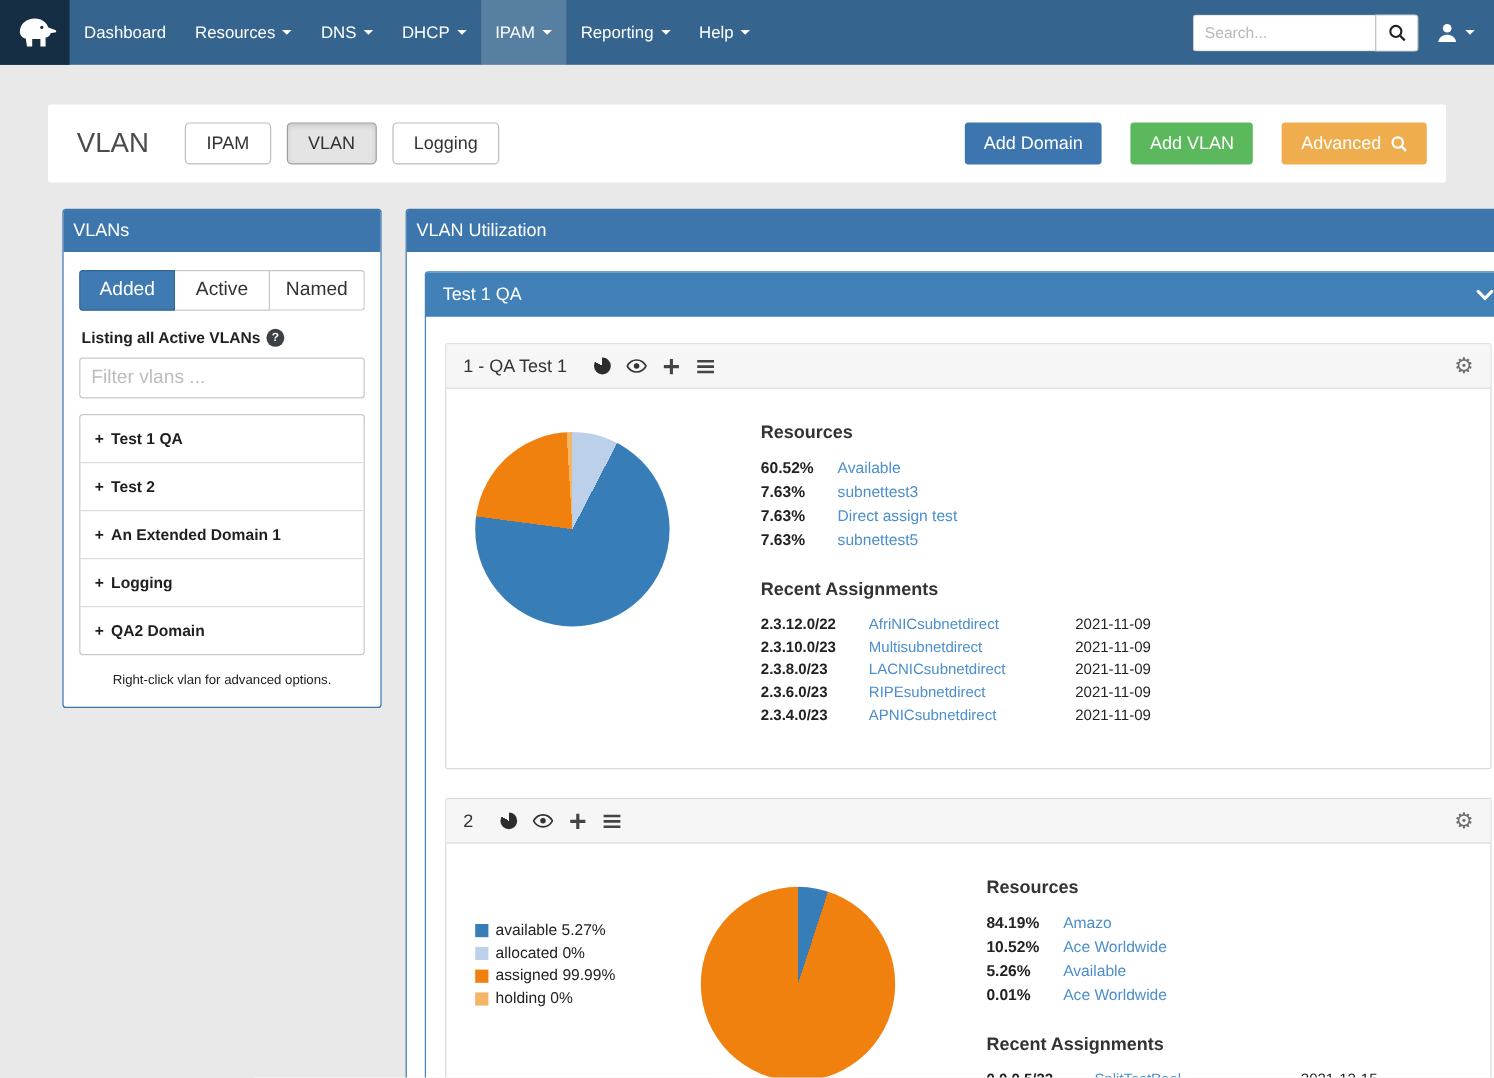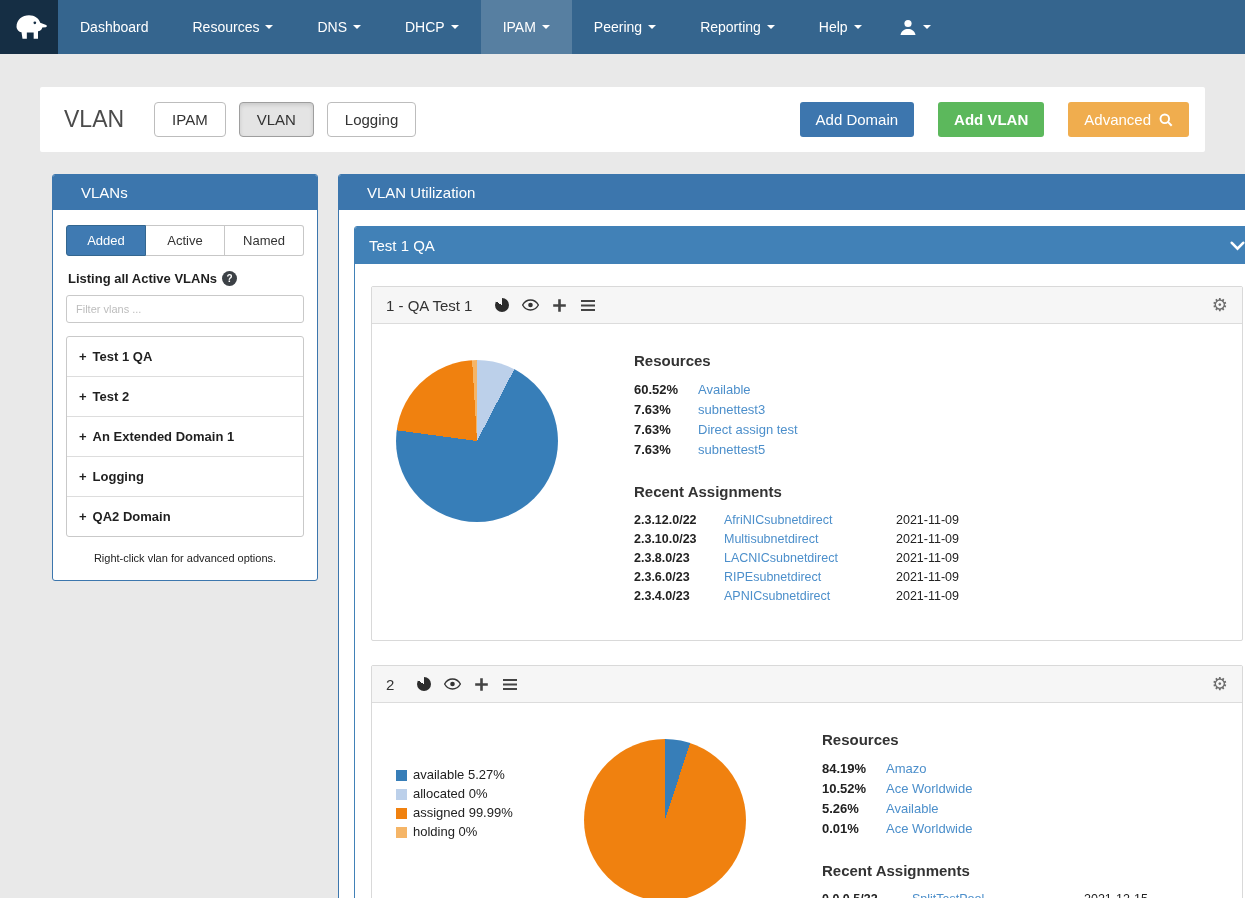--- a/index.html
+++ b/index.html
@@ -2,58 +2,58 @@
 <html><head>
 <meta charset="utf-8">
 <style>
   * { box-sizing: border-box; margin: 0; padding: 0; }
   html, body { width: 1245px; height: 898px; overflow: hidden; }
   body { background: #e9e9e9; font-family: "Liberation Sans", sans-serif; color: #333; }
 
   
   .navbar { height: 54px; background: #35658e; display: flex; align-items: center; }
   .logo { width: 58px; height: 54px; background: #152e44; display: flex; align-items: center; justify-content: center; flex: 0 0 auto; cursor: pointer; }
-  .nav-item { color: #fff; font-size: 14px; line-height: 54px; padding: 0 22px; text-decoration: none; display: inline-flex; align-items: center; gap: 6px; cursor: pointer; white-space: nowrap; }
+  .nav-item { color: #fff; font-size: 14px; line-height: 54px; padding: 0 12px; text-decoration: none; display: inline-flex; align-items: center; gap: 6px; cursor: pointer; white-space: nowrap; }
   .nav-item.active { background: rgba(255,255,255,.17); }
   .caret { width: 0; height: 0; border-left: 4px solid transparent; border-right: 4px solid transparent; border-top: 4px solid #fff; display: inline-block; }
   .nav-search { margin-left: auto; display: flex; align-items: center; }
   .nav-search input { width: 152px; height: 31px; border: 1px solid #cfcfcf; border-right: none; border-radius: 3px 0 0 3px; padding: 0 9px; font-size: 13px; outline: none; }
   .nav-search input::placeholder { color: #b9b9b9; }
   .nav-search button { width: 36px; height: 31px; background: #fff; border: 1px solid #cfcfcf; border-radius: 0 3px 3px 0; cursor: pointer; display: flex; align-items: center; justify-content: center; }
   .nav-user { display: flex; align-items: center; gap: 5px; padding: 0 16px 0 14px; cursor: pointer; height: 54px; }
 
   
   .page-head { margin: 33px 40px 0 40px; background: #fff; padding: 15px 16px; display: flex; align-items: center; border-radius: 2px; }
   .page-title { font-size: 23px; font-weight: 400; color: #4b4b4b; margin: 0 30px 0 8px; }
   .tabs { display: flex; gap: 13px; }
   .tab { background: #fff; border: 1px solid #bdbdbd; border-radius: 4px; padding: 8px 17px; font-size: 15px; color: #333; cursor: pointer; font-family: inherit; }
   .tab.active { background: #e4e4e4; border-color: #9e9e9e; box-shadow: inset 0 2px 4px rgba(0,0,0,.12); }
   .actions { margin-left: auto; display: flex; gap: 24px; align-items: center; }
   .btn { border: none; border-radius: 3px; padding: 9px 16px; font-size: 15px; color: #fff; cursor: pointer; display: inline-flex; align-items: center; gap: 8px; font-family: inherit; }
   .btn-blue { background: #3d76ae; }
-  .btn-green { background: #5cb85c; font-weight: bold; }
+  .btn-green { background: #5cb85c; }
   .btn-orange { background: #f0ad4e; }
 
   
   .content { display: flex; align-items: flex-start; margin: 22px 55px 0 52px; gap: 20px; }
   .panel { background: #fff; border: 1px solid #3c76ad; border-radius: 3px; }
-  .panel-head { background: #3c76ad; color: #fff; font-size: 15px; padding: 9px 28px; border-radius: 2px 2px 0 0; }
+  .panel-head { background: #3c76ad; color: #fff; font-size: 15px; padding: 9px 8px; border-radius: 2px 2px 0 0; }
 
   
   .sidebar { width: 266px; flex: 0 0 auto; }
   .sidebar .panel-body { padding: 15px 13px 10px 13px; }
   .btn-group { display: flex; width: 100%; }
-  .tg { flex: 1; background: #fff; border: 1px solid #c7c7c7; padding: 7px 0; font-size: 13px; color: #333; cursor: pointer; font-family: inherit; }
+  .tg { flex: 1; background: #fff; border: 1px solid #c7c7c7; padding: 7px 0; font-size: 16px; color: #333; cursor: pointer; font-family: inherit; }
   .tg:first-child { border-radius: 3px 0 0 3px; }
   .tg:last-child { border-radius: 0 3px 3px 0; }
   .tg + .tg { border-left: none; }
   .tg.active { background: #3f7ab2; border-color: #33668f; color: #fff; }
   .listing { margin: 15px 0 9px 2px; font-size: 13px; font-weight: bold; color: #1f1f1f; display: flex; align-items: center; gap: 5px; }
   .help { width: 15px; height: 15px; border-radius: 50%; background: #3c4146; color: #fff; font-size: 10px; font-weight: bold; display: inline-flex; align-items: center; justify-content: center; cursor: pointer; }
-  .filter { width: 100%; border: 1px solid #c9c9c9; border-radius: 3px; padding: 7px 9px; font-size: 11px; outline: none; }
+  .filter { width: 100%; border: 1px solid #c9c9c9; border-radius: 3px; padding: 7px 9px; font-size: 16px; outline: none; }
   .filter::placeholder { color: #bdbdbd; }
   .vlan-list { list-style: none; margin-top: 13px; border: 1px solid #c9c9c9; border-radius: 3px; }
   .vlan-list li { padding: 12px 12px; font-size: 13px; font-weight: bold; color: #1f1f1f; border-bottom: 1px solid #ddd; cursor: pointer; display: flex; gap: 6px; }
   .vlan-list li:last-child { border-bottom: none; }
   .note { margin: 15px 0 6px; text-align: center; font-size: 11px; color: #222; }
 
   
   .main { flex: 1; }
   .main-body { padding: 16px 15px 20px 15px; }
   .domain-panel { border: 1px solid #4181b7; border-radius: 3px; }
@@ -107,31 +107,36 @@
     </a>
   <a class="nav-item">
       <span>DHCP</span>
       <span class="caret"></span>
     </a>
   <a class="nav-item active">
       <span>IPAM</span>
       <span class="caret"></span>
     </a>
   <a class="nav-item">
-      <span>Peering</span>
-      <span class="caret"></span>
-    </a>
-  <a class="nav-item">
       <span>Reporting</span>
       <span class="caret"></span>
     </a>
   <a class="nav-item">
       <span>Help</span>
       <span class="caret"></span>
     </a>
+  <div class="nav-search">
+    <input type="text" placeholder="Search..." style="">
+    <button>
+      <svg width="15" height="15" viewBox="0 0 15 15">
+          <circle cx="6.2" cy="6.2" r="4.6" fill="none" stroke="#222" stroke-width="1.8"></circle>
+          <path d="M9.8 9.8 13.6 13.6" stroke="#222" stroke-width="2"></path>
+        </svg>
+    </button>
+  </div>
   <div class="nav-user">
     <svg width="20" height="20" viewBox="0 0 20 20">
         <circle cx="10" cy="6.5" r="3.6" fill="#fff"></circle>
         <path d="M2.5 18c.8-4.2 4-6 7.5-6s6.7 1.8 7.5 6z" fill="#fff"></path>
       </svg>
     <span class="caret"></span>
   </div>
 </nav>
 
 <div class="page-head">

